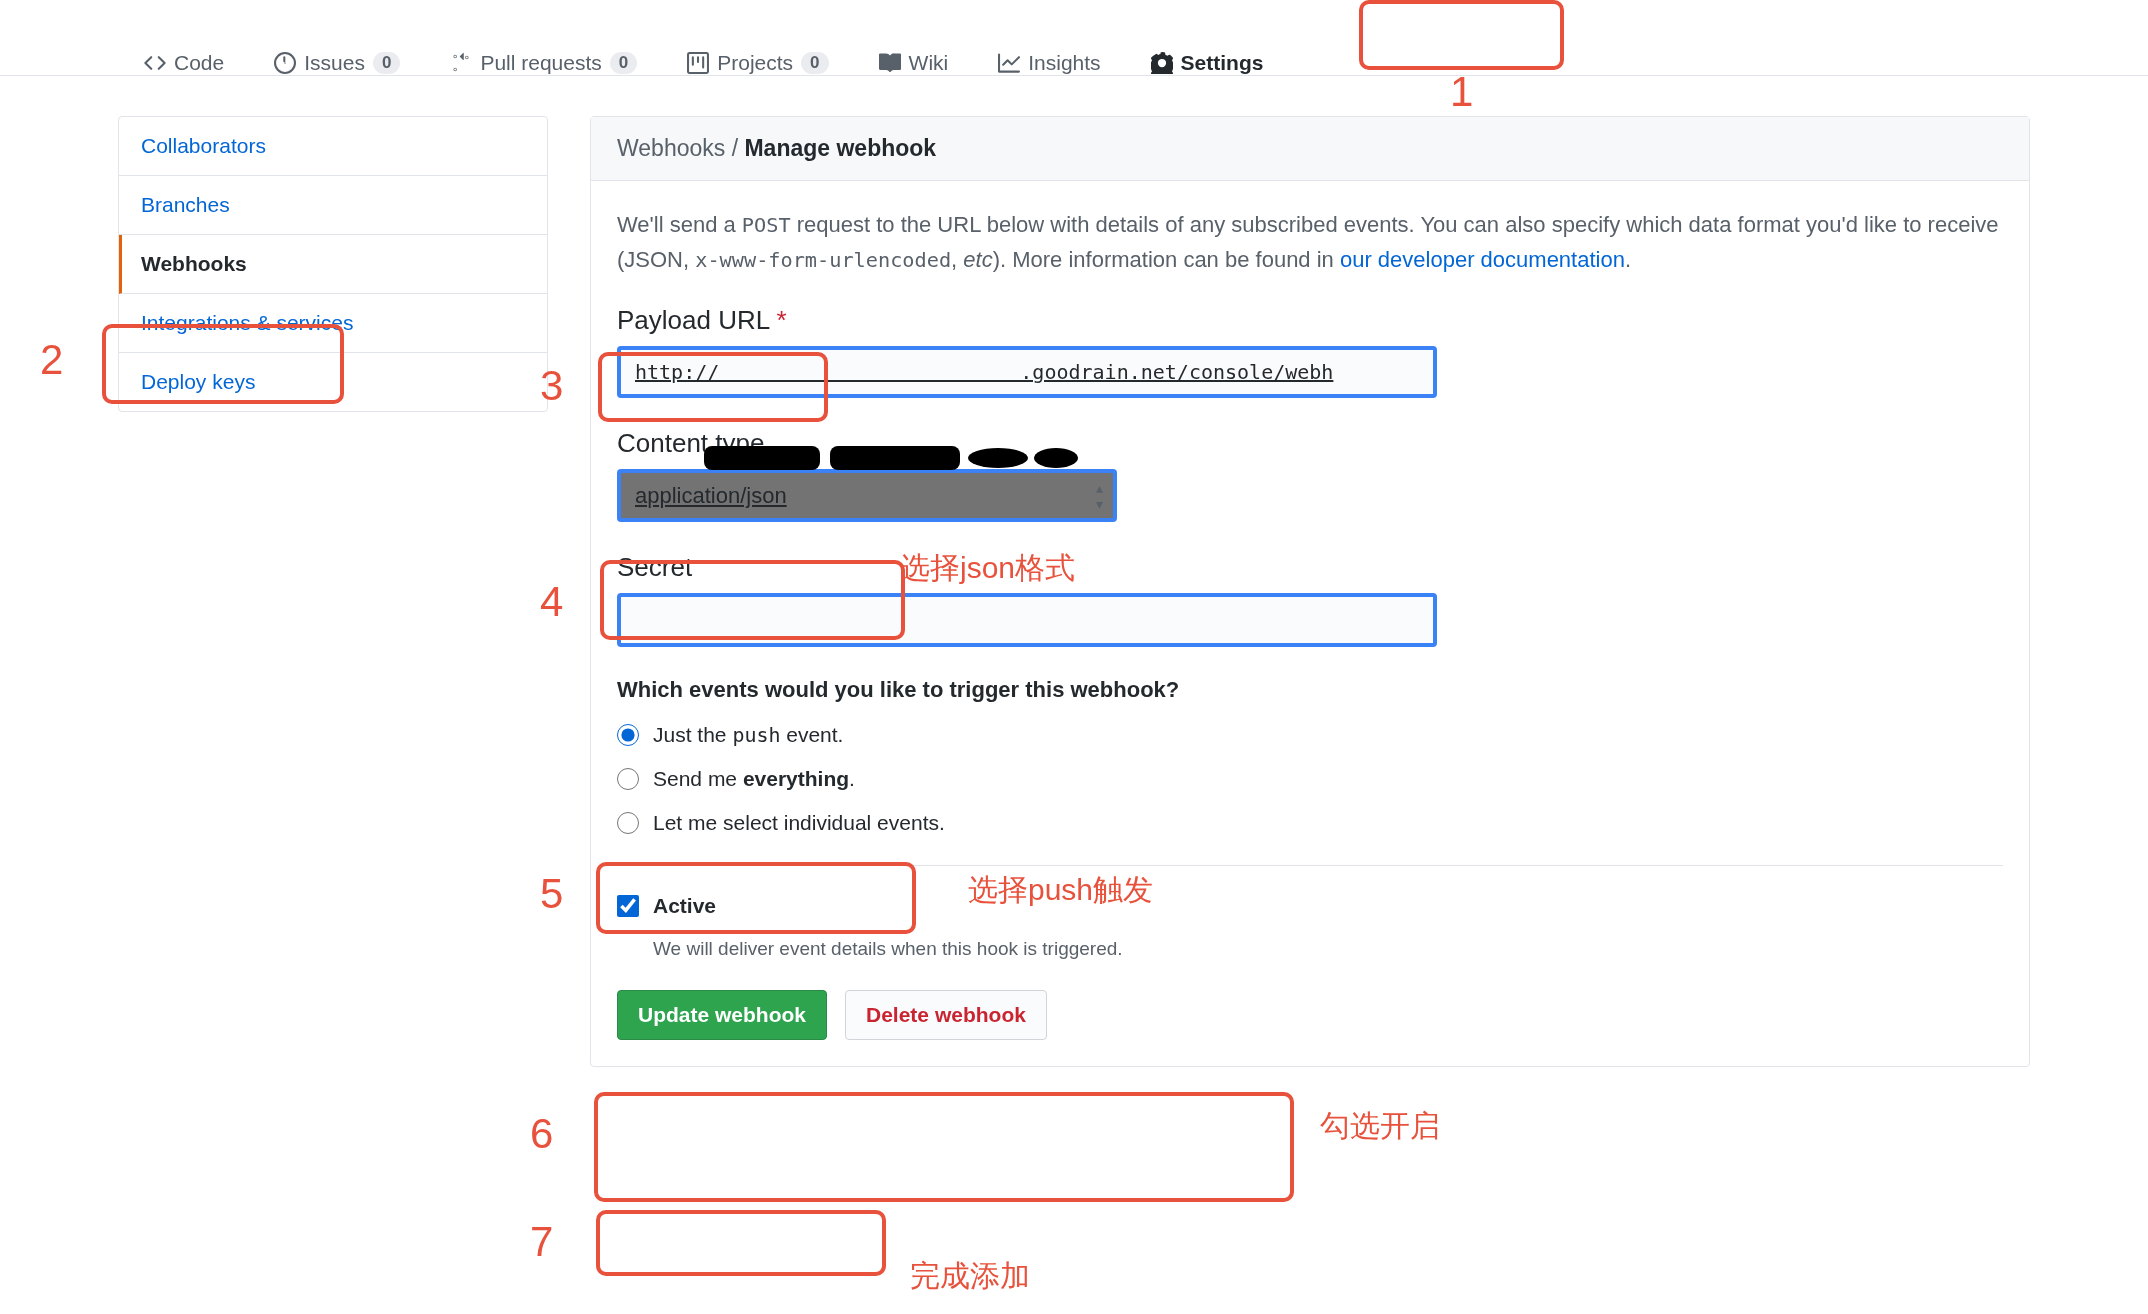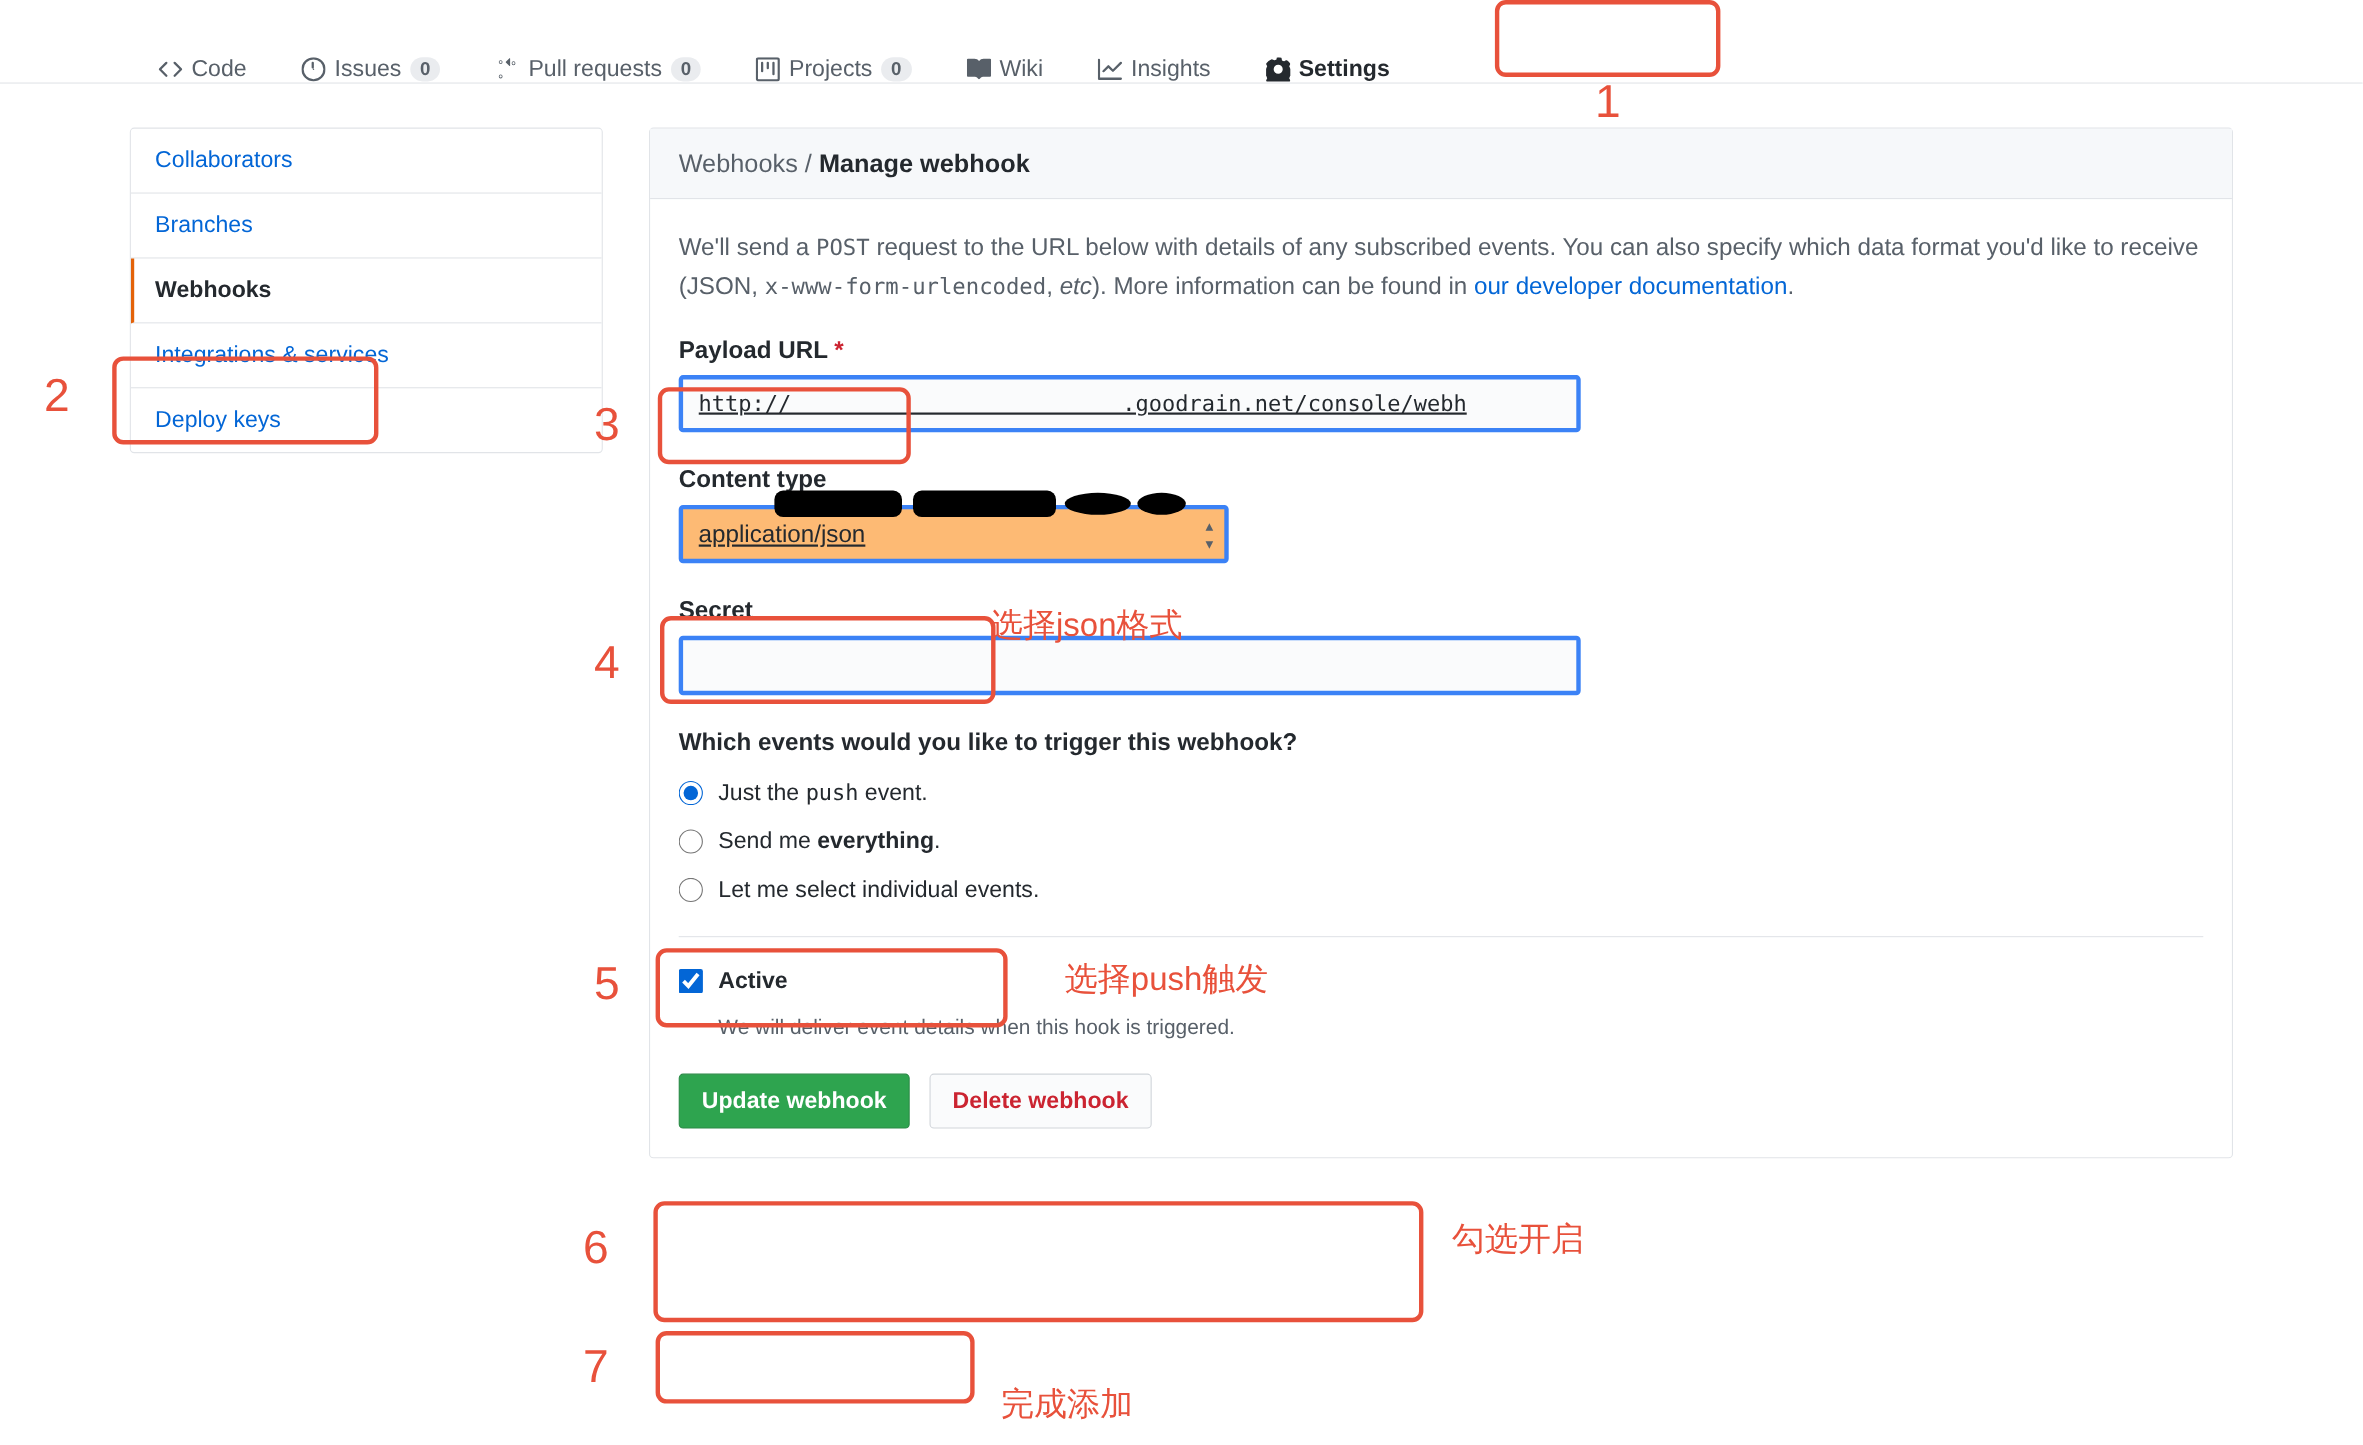--- a/index.html
+++ b/index.html
@@ -72,22 +72,22 @@
       padding: 18px 26px;
       border-bottom: 1px solid #e1e4e8;
     }
     .panel-header .bc { color: #586069; font-size: 23px; }
     .panel-header .bc strong { color: #24292e; font-weight: 600; }
     .panel-body { padding: 26px; }
     .intro { font-size: 22px; color: #586069; line-height: 1.6; margin-bottom: 28px; }
     .intro a { color: #0366d6; text-decoration: none; }
     code.mono { font-family: SFMono-Regular, Consolas, monospace; font-size: 0.92em; }
     .form-label {
-      font-weight: 700;
-      font-size: 22px;
+      font-weight: 400;
+      font-size: 26px;
       color: #24292e;
       margin-bottom: 10px;
       display: block;
     }
     .required { color: #cb2431; }
     .form-input, .form-select {
       width: 100%;
       max-width: 820px;
       padding: 10px 14px;
       font-size: 22px;
@@ -99,21 +99,21 @@
       text-decoration: underline;
     }
     .form-input.url { font-family: SFMono-Regular, Consolas, monospace; font-size: 20px; }
     .form-select-wrap {
       position: relative;
       width: 500px;
     }
     .form-select {
       appearance: none;
       width: 100%;
-      background: #fdba74;
+      background: #737373;
       padding-right: 28px;
     }
     .select-caret {
       position: absolute;
       right: 14px;
       top: 50%;
       transform: translateY(-50%);
       pointer-events: none;
       font-size: 14px;
       color: #586069;

